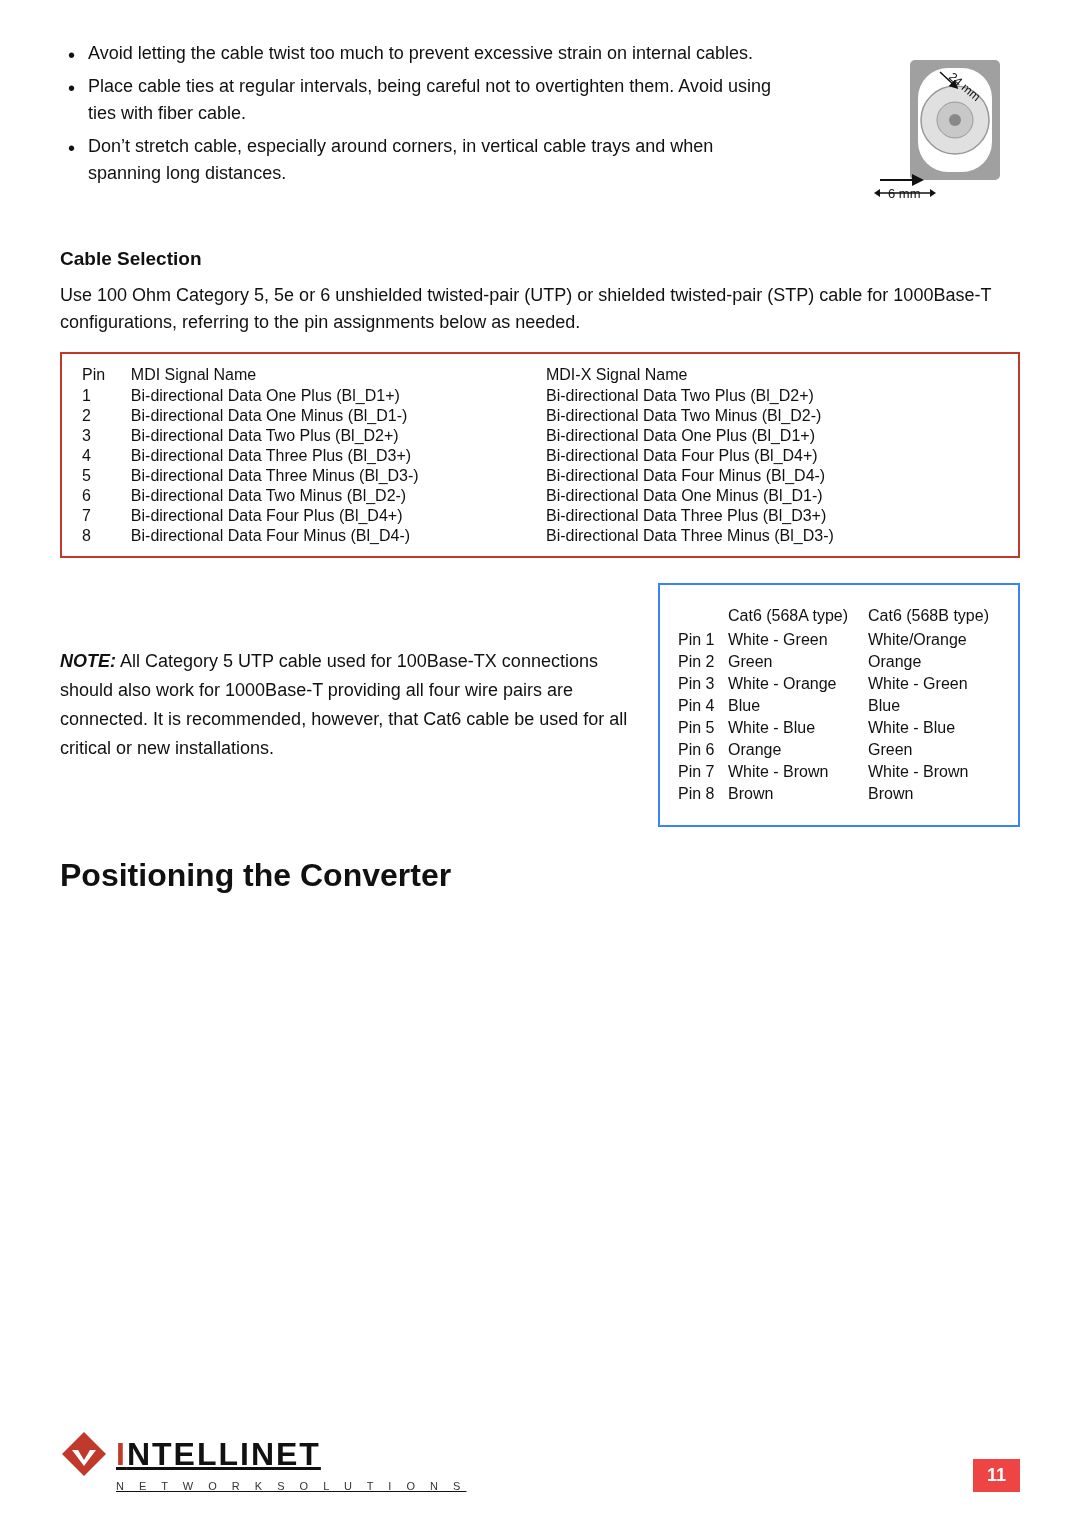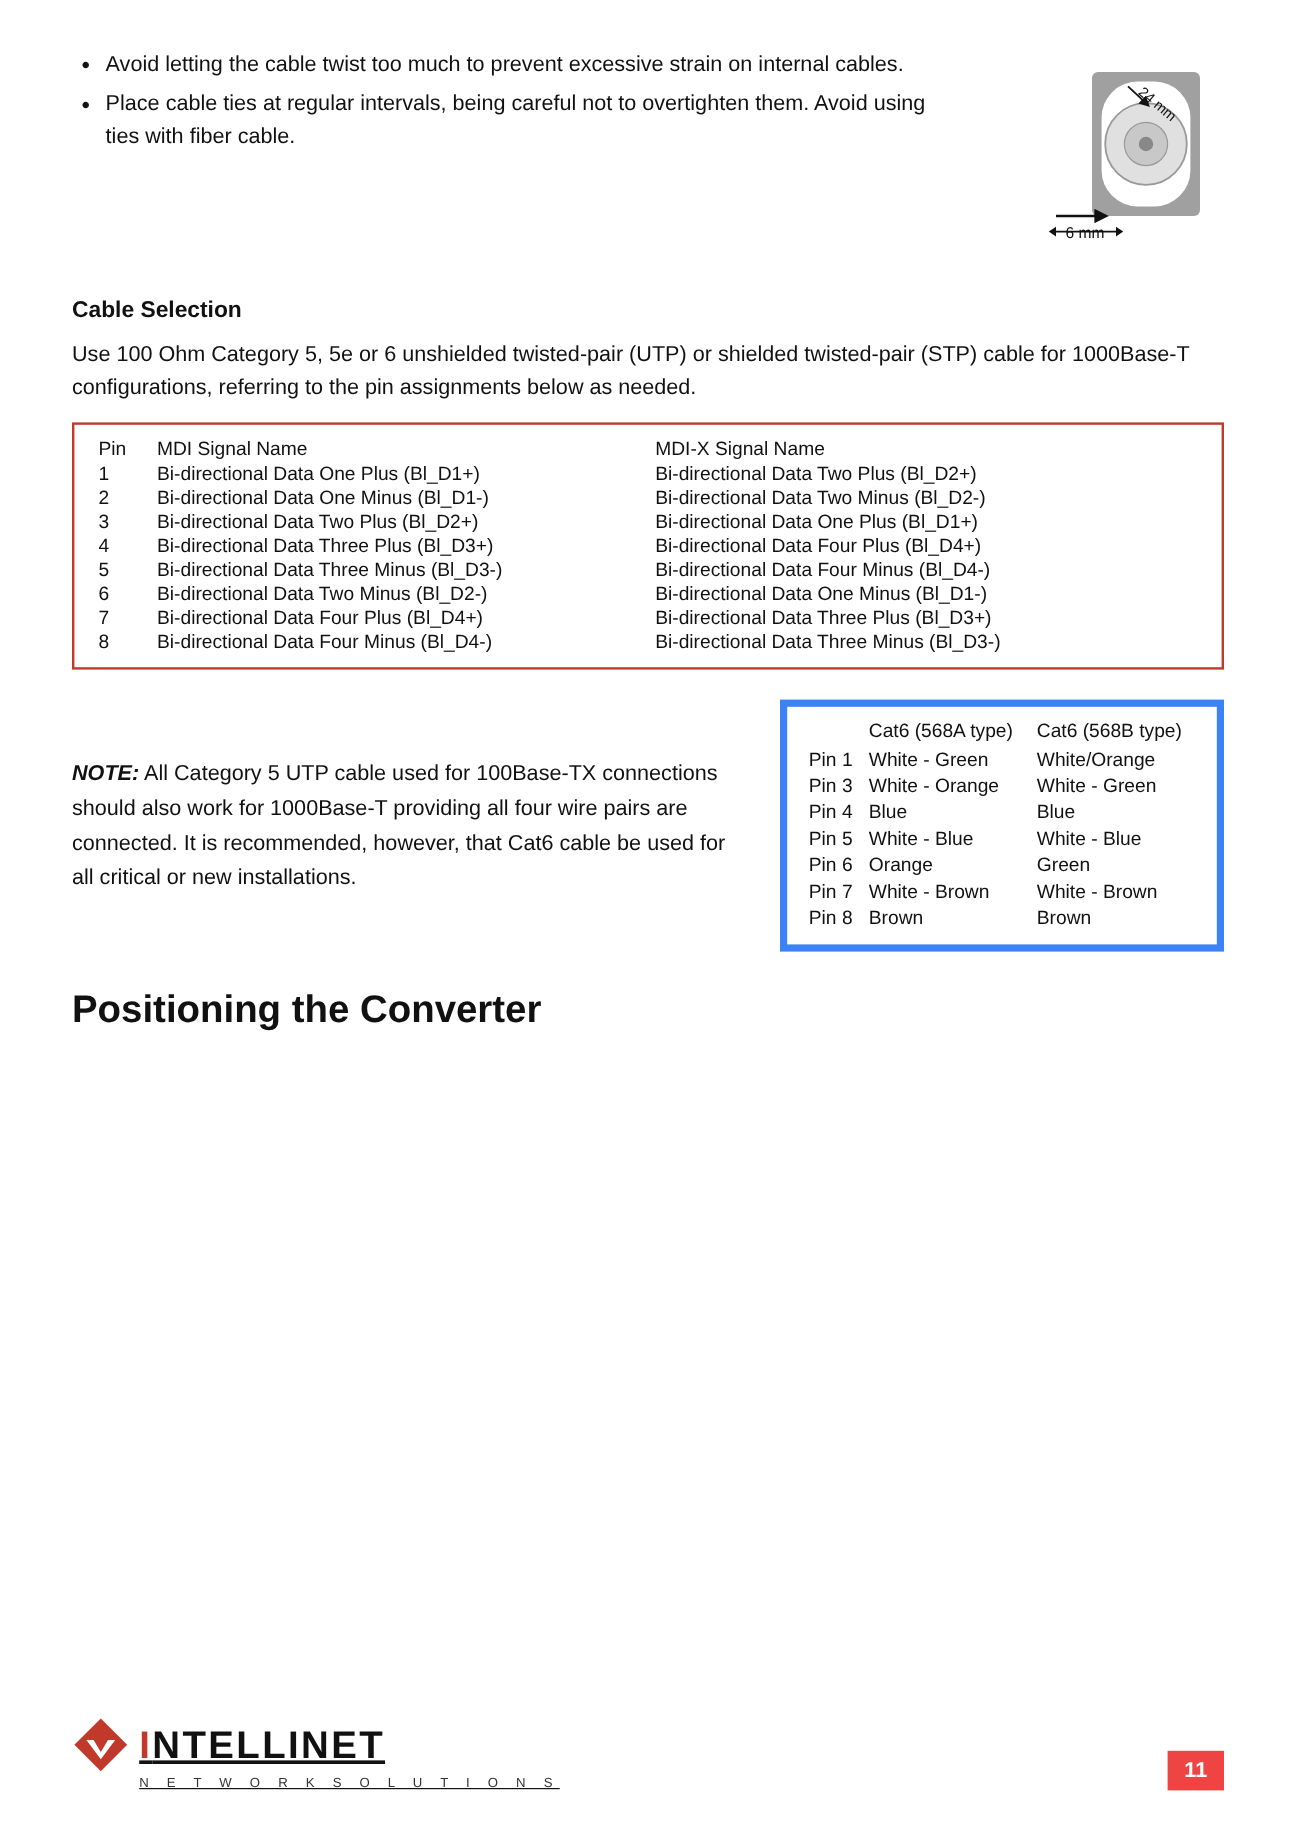--- a/index.html
+++ b/index.html
@@ -120,22 +120,22 @@
     .note-text {
       flex: 1;
       font-size: 18px;
       line-height: 1.6;
     }
     .note-text strong {
       font-style: italic;
       font-weight: bold;
     }
     .note-cable-table-wrapper {
-      border: 6px solid #3b82f6;
-      padding: 10px 14px;
+      border: 2px solid #3b82f6;
+      padding: 20px 14px;
       min-width: 320px;
       flex-shrink: 0;
     }
     .note-cable-table {
       border-collapse: collapse;
       font-size: 16px;
     }
     .note-cable-table th {
       font-weight: normal;
       text-align: left;
@@ -211,20 +211,21 @@
 <body>
 
 <div class="page">
 
   
   <div class="top-section">
     <div class="top-text">
       <ul class="bullet-list">
         <li>Avoid letting the cable twist too much to prevent excessive strain on internal cables.</li>
         <li>Place cable ties at regular intervals, being careful not to overtighten them. Avoid using ties with fiber cable.</li>
+        <li>Don’t stretch cable, especially around corners, in vertical cable trays and when spanning long distances.</li>
       </ul>
     </div>
     <div class="cable-diagram">
 
       <svg viewBox="0 0 180 180" xmlns="http://www.w3.org/2000/svg">
 
         <rect x="80" y="10" width="90" height="120" fill="#a0a0a0" rx="5"></rect>
 
         <rect x="88" y="18" width="74" height="104" fill="white" rx="30"></rect>
 
@@ -330,20 +331,25 @@
             <th class="col-cat6b">Cat6 (568B type)</th>
           </tr>
         </thead>
         <tbody id="cable-table-body">
         <tr>
               <td>Pin 1</td>
               <td>White - Green</td>
               <td>White/Orange</td>
             </tr>
             <tr>
+              <td>Pin 2</td>
+              <td>Green</td>
+              <td>Orange</td>
+            </tr>
+            <tr>
               <td>Pin 3</td>
               <td>White - Orange</td>
               <td>White - Green</td>
             </tr>
             <tr>
               <td>Pin 4</td>
               <td>Blue</td>
               <td>Blue</td>
             </tr>
             <tr>

